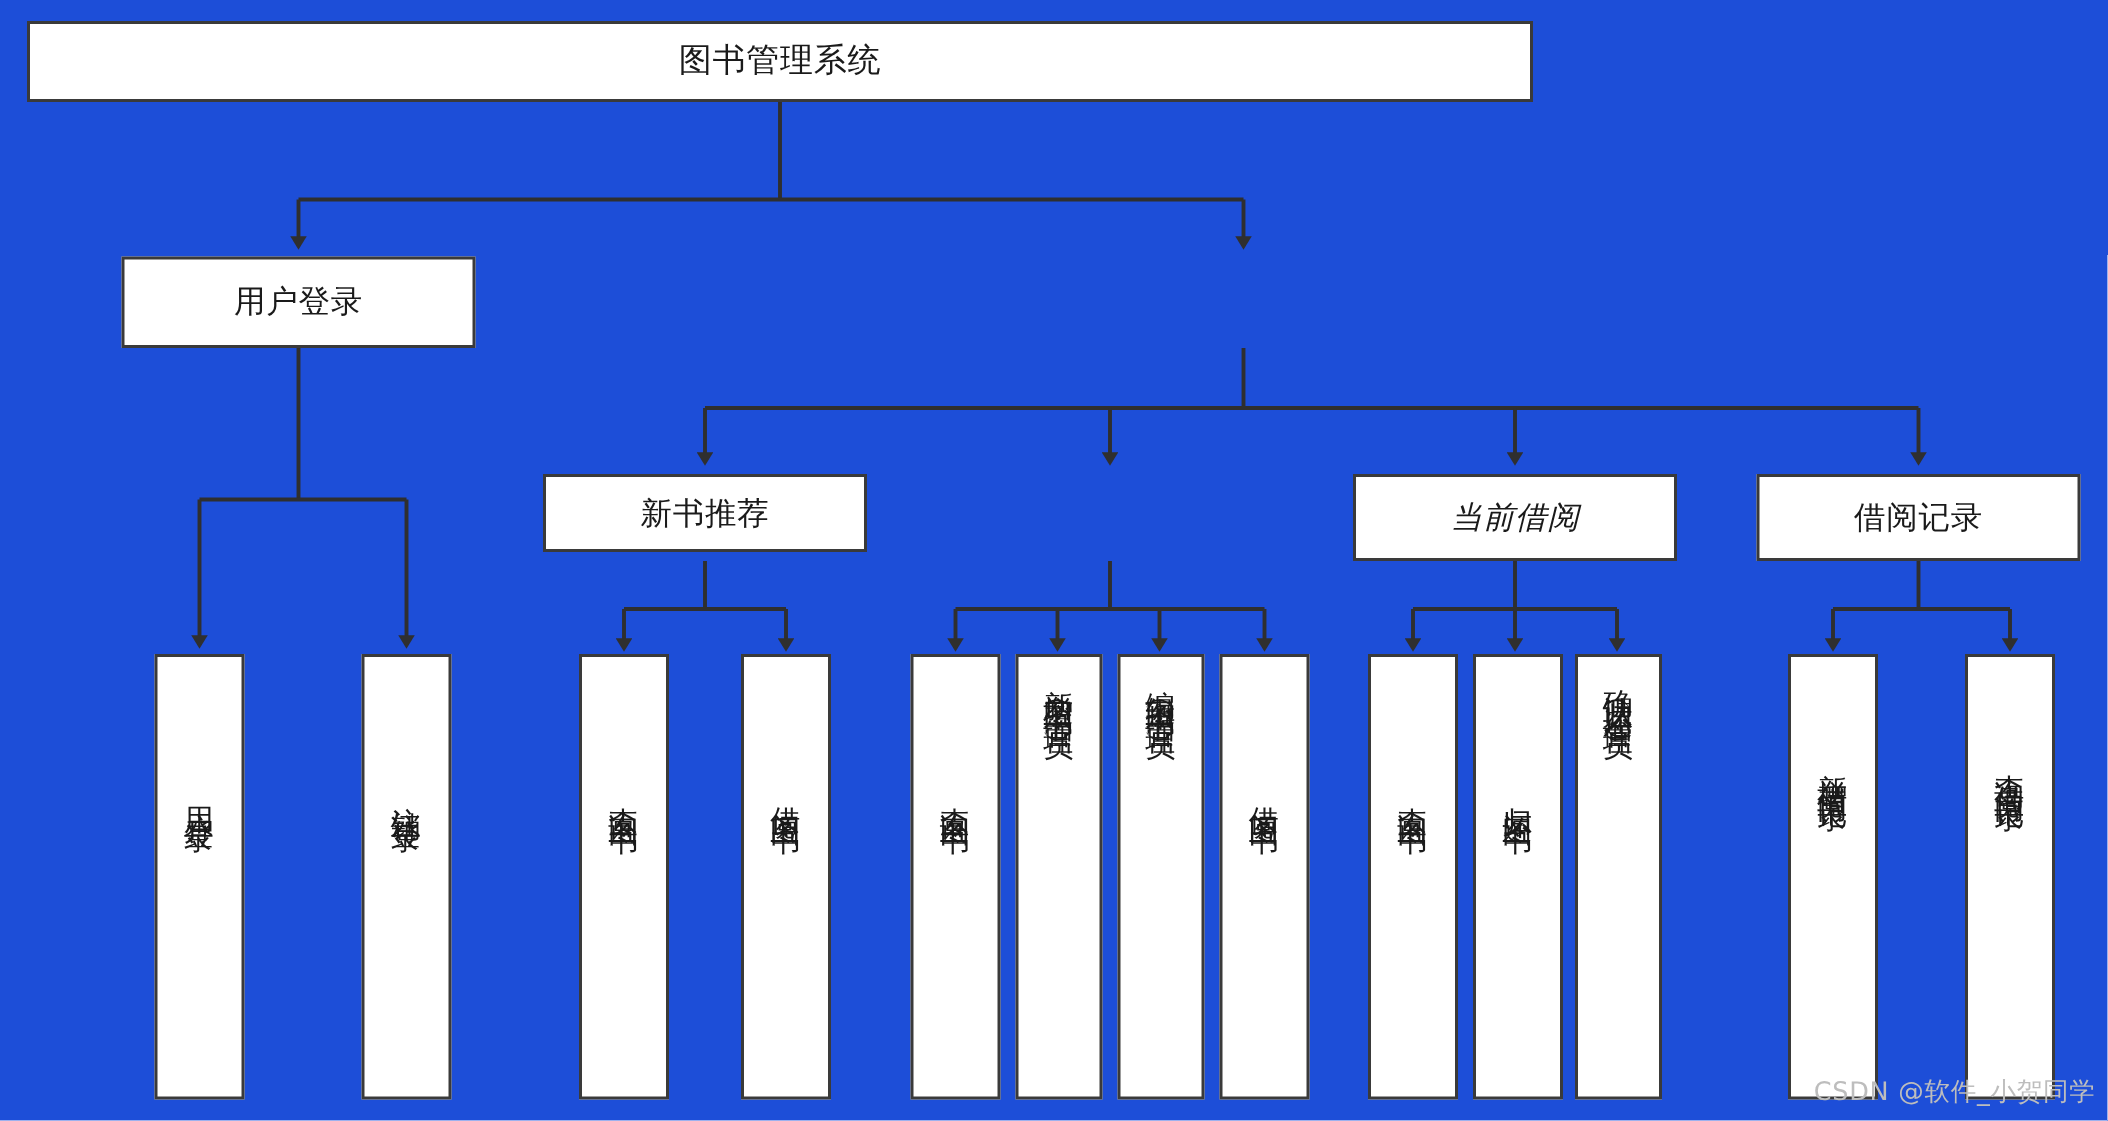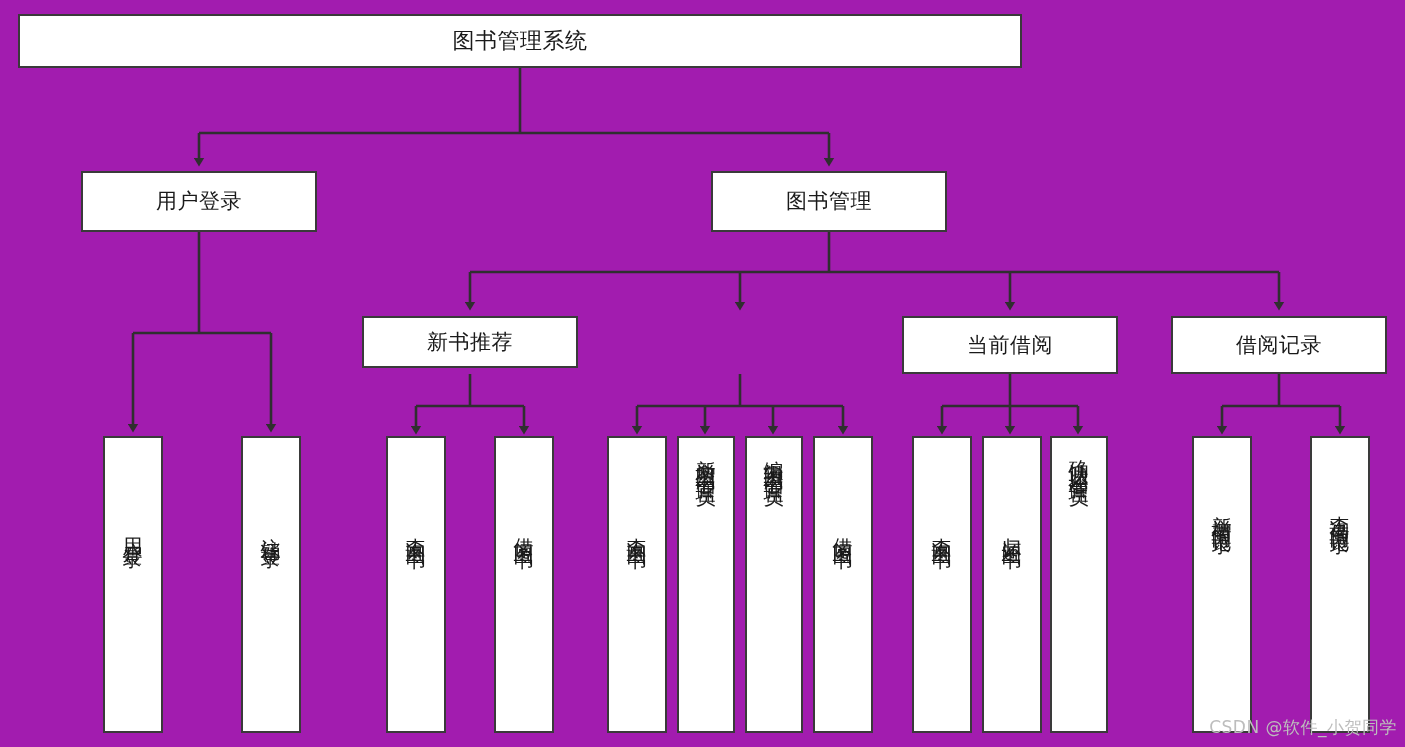--- a/index.html
+++ b/index.html
@@ -7,21 +7,21 @@
     padding: 0;
     background: #ffffff;
   }
   body {
     font-family: "DejaVu Sans", "Liberation Sans", sans-serif;
   }
   #canvas {
     position: relative;
     width: 1405px;
     height: 747px;
-    background: #a21caf;
+    background: #1d4ed8;
     overflow: hidden;
   }
   svg#wires {
     position: absolute;
     left: 0;
     top: 0;
     width: 1405px;
     height: 747px;
     pointer-events: none;
   }
@@ -127,30 +127,27 @@
   </svg>
 
   <div class="node root" style="left:18px; top:14px; width:1004px; height:54px;">
     <span class="label">图书管理系统</span>
   </div>
 
   <div class="node" style="left:81px; top:171px; width:236px; height:61px;">
     <span class="label">用户登录</span>
   </div>
 
-  <div class="node" style="left:711px; top:171px; width:236px; height:61px;">
-    <span class="label">图书管理</span>
-  </div>
 
   <div class="node" style="left:362px; top:316px; width:216px; height:52px;">
     <span class="label">新书推荐</span>
   </div>
 
 
-  <div class="node" style="left:902px; top:316px; width:216px; height:58px;">
+  <div class="node" style="left:902px; top:316px; width:216px; height:58px;font-style:italic;">
     <span class="label">当前借阅</span>
   </div>
 
   <div class="node" style="left:1171px; top:316px; width:216px; height:58px;align-items:center;">
     <span class="label">借阅记录</span>
   </div>
 
   <div class="node vertical mid" style="left:103px; top:436px; width:60px; height:297px;">
     <span class="label">用户登录</span>
   </div>

